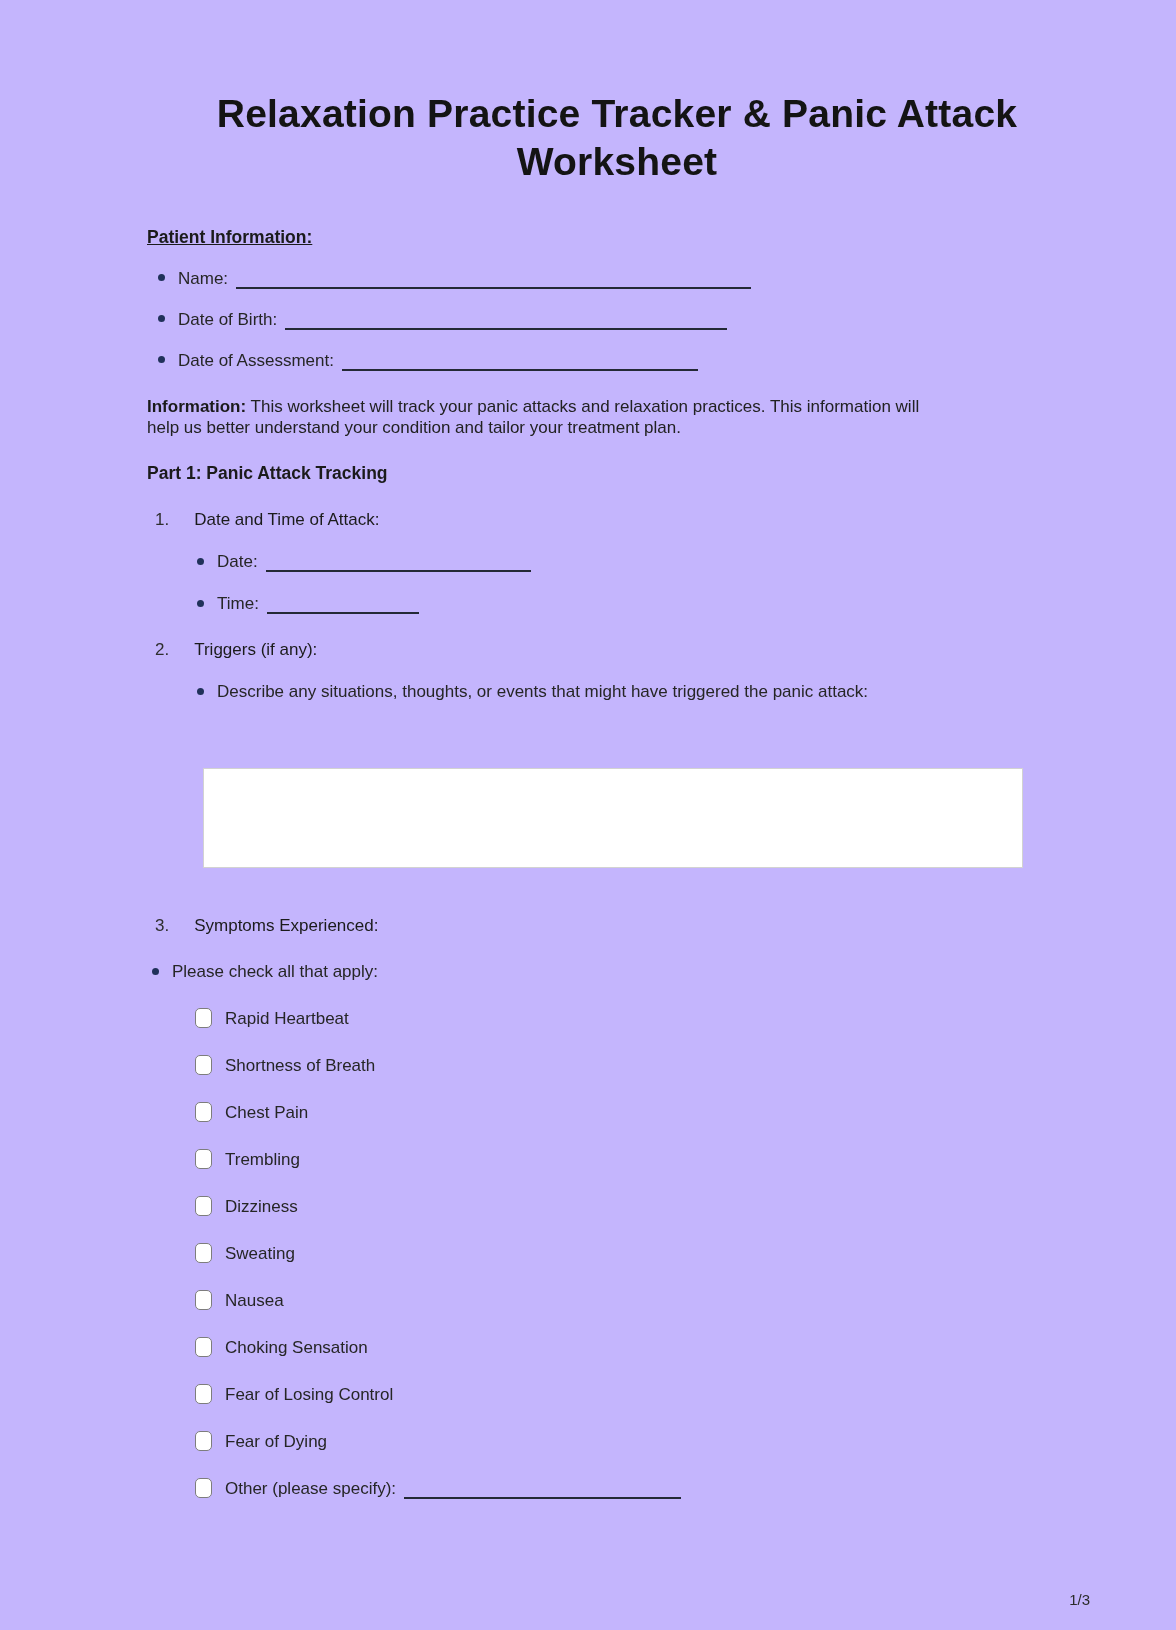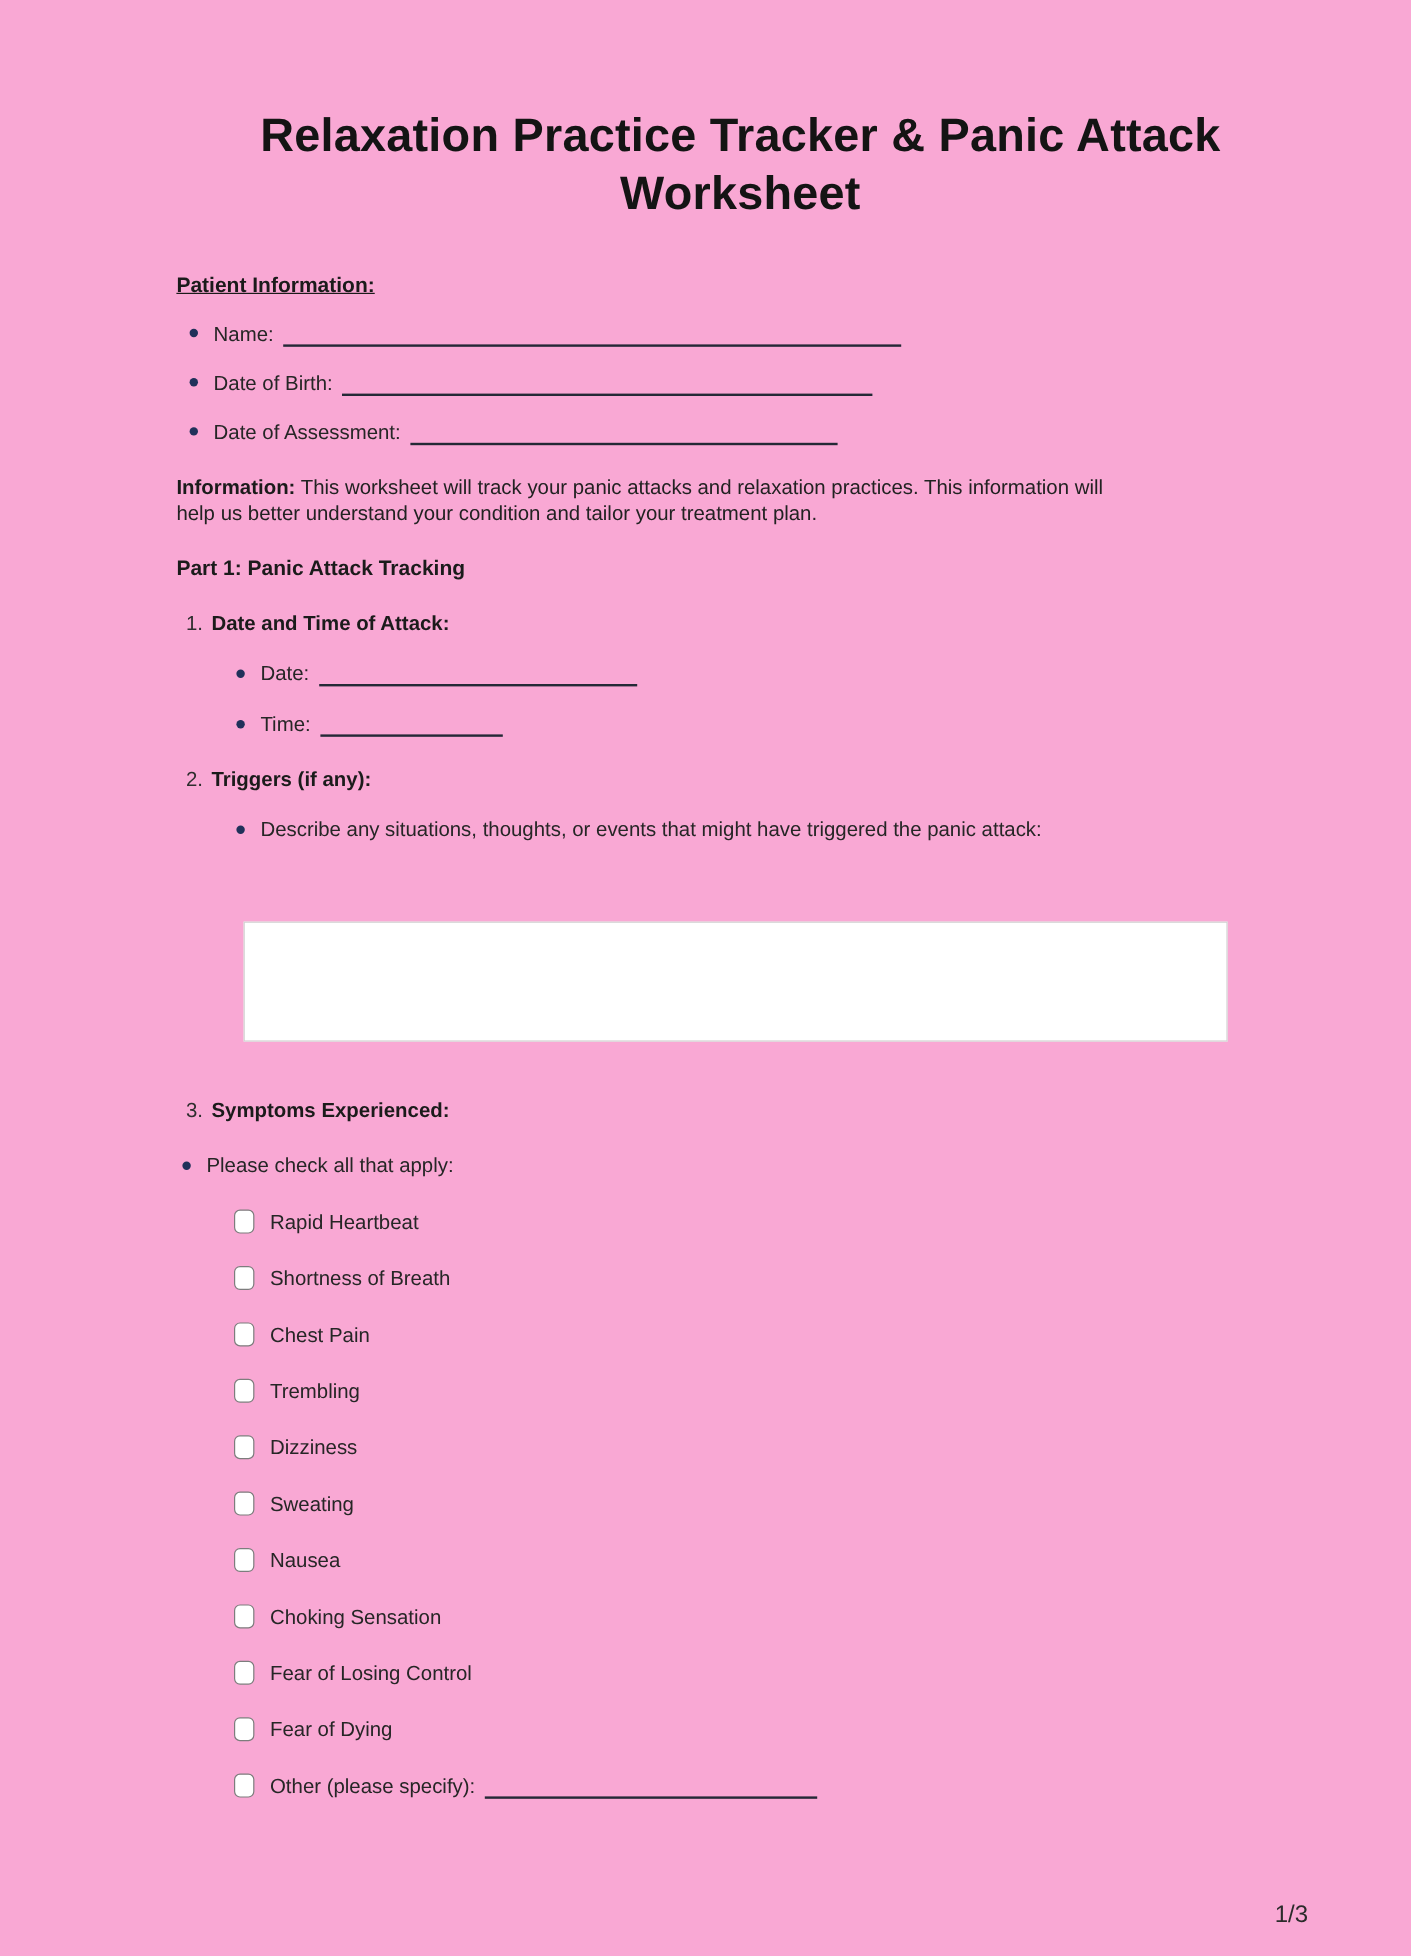--- a/index.html
+++ b/index.html
@@ -1,21 +1,21 @@
 <!DOCTYPE html>
 <html><head>
 <meta charset="utf-8">
 <style>
   html, body { margin: 0; padding: 0; background: #e8e8e8; }
   .page {
     position: relative;
     width: 1176px;
     height: 1630px;
     margin: 0 auto;
-    background: #f9a8d4;
+    background: #c4b5fd;
     font-family: "Liberation Sans", "DejaVu Sans", sans-serif;
     color: #222222;
     font-size: 17px;
     box-sizing: border-box;
     padding: 90px 90px 0 147px;
     overflow: hidden;
   }
   .doc-title {
     width: 960px;
     margin: 0 auto 40px -10px;
@@ -59,21 +59,21 @@
   .instructions {
     margin: 25px 0 0 0;
     max-width: 800px;
     line-height: 1.28;
     color: #222222;
   }
   .instructions .bold-lead { font-weight: 700; color: #1b1b1b; }
   .part-heading { margin-top: 24px; }
   .q-row { margin: 26px 0 0 8px; }
   .q-number { color: #2e2e2e; margin-right: 7px; }
-  .q-heading { font-weight: 700; color: #1b1b1b; }
+  .q-heading { font-weight: 400; color: #1b1b1b; margin-left: 18px; }
   .sub-row { margin: 22px 0 0 50px; }
   .prompt-text { color: #262626; }
   .trigger-box {
     margin: 66px 0 0 56px;
     width: 820px;
     height: 100px;
     border: 1px solid #d2d2d2;
     background: #ffffff;
     box-sizing: border-box;
   }
@@ -87,21 +87,21 @@
     border-radius: 5px;
     background: #ffffff;
     vertical-align: middle;
     margin: -3px 13px 0 0;
     box-sizing: border-box;
   }
   .page-indicator {
     position: absolute;
     right: 86px;
     bottom: 22px;
-    font-size: 20px;
+    font-size: 15px;
     color: #2b2b2b;
   }
 </style>
 </head>
 <body>
 
 <div class="page">
 
   <div class="doc-title">
     <div>Relaxation Practice Tracker &amp; Panic Attack</div>

